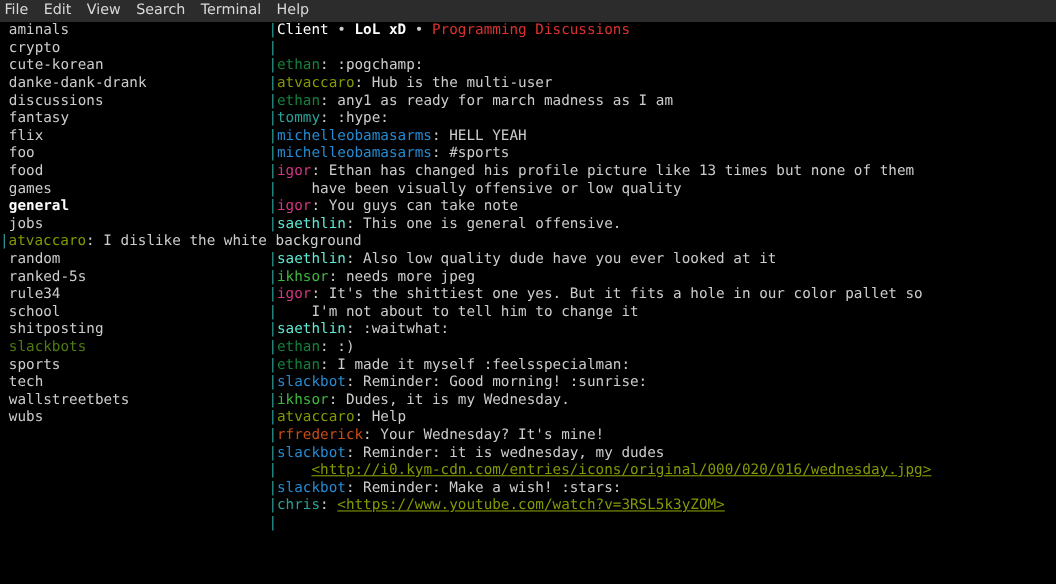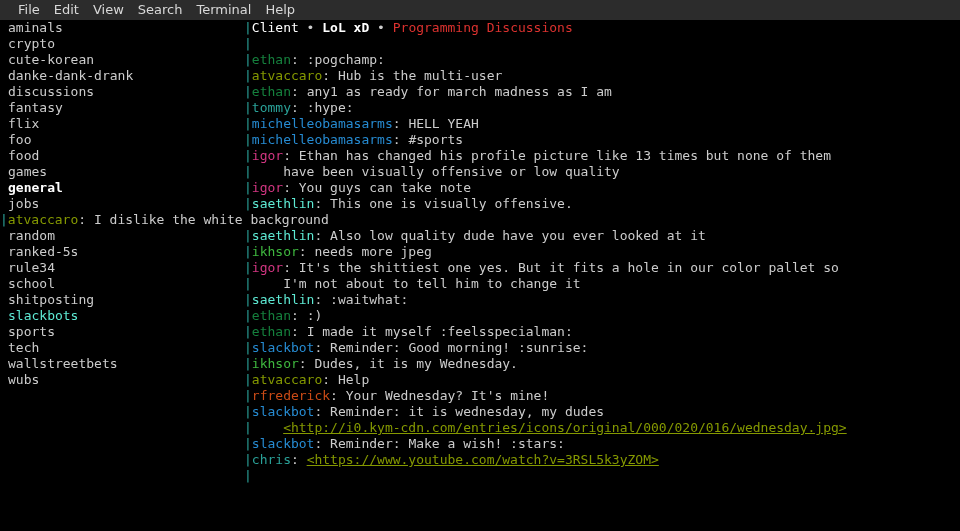--- a/index.html
+++ b/index.html
@@ -1,25 +1,25 @@
 <!DOCTYPE html>
 <html><head>
 <meta charset="utf-8">
 <style>
   html,body{margin:0;padding:0;width:960px;height:531px;background:#000;color:#ccc;font-family:"DejaVu Sans Mono","Liberation Mono",monospace;font-size:13px;line-height:16px;overflow:hidden}
-  .menubar{height:20px;background:#2c2c2c;color:#d8d8d8;display:flex;align-items:center;padding:0 18px;font-family:"DejaVu Sans","Liberation Sans",sans-serif;font-size:13px}
+  .menubar{height:20px;background:#2c2c2c;color:#d8d8d8;display:flex;align-items:center;padding:0 4px;font-family:"DejaVu Sans","Liberation Sans",sans-serif;font-size:13px}
   .menubar span{margin-right:14px;cursor:default}
   .term{position:relative;padding:0;height:511px}
   .row{display:flex;white-space:pre}
   .sidebar{width:236px;flex:0 0 236px;padding-left:8px}
   .sep{color:#2aa198;flex:0 0 auto}
   .msg{flex:1 1 auto;overflow:hidden}
   .ch{color:#ccc}
   .ch-general{color:#fff;font-weight:bold}
-  .ch-slackbots{color:#5eead4}
+  .ch-slackbots{color:#4d7c0f}
   .u-atv{color:#859900}
   .u-ethan{color:#15803d}
   .u-tommy{color:#2aa198}
   .u-mob{color:#268bd2}
   .u-igor{color:#d33682}
   .u-saeth{color:#5eead4}
   .u-ikh{color:#3fb83f}
   .u-slackbot{color:#268bd2}
   .u-rfred{color:#cb4b16}
   .u-chris{color:#2aa198}
@@ -47,21 +47,21 @@
     <div class="row"><div class="sidebar"><span class="ch">crypto</span></div><span class="sep">|</span></div>
     <div class="row"><div class="sidebar"><span class="ch">cute-korean</span></div><span class="sep">|</span><div class="msg"><span class="u-ethan">ethan</span><span class="txt">: </span><span class="txt">:pogchamp:</span></div></div>
     <div class="row"><div class="sidebar"><span class="ch">danke-dank-drank</span></div><span class="sep">|</span><div class="msg"><span class="u-atv">atvaccaro</span><span class="txt">: </span><span class="txt">Hub is the multi-user</span></div></div>
     <div class="row"><div class="sidebar"><span class="ch">discussions</span></div><span class="sep">|</span><div class="msg"><span class="u-ethan">ethan</span><span class="txt">: </span><span class="txt">any1 as ready for march madness as I am</span></div></div>
     <div class="row"><div class="sidebar"><span class="ch">fantasy</span></div><span class="sep">|</span><div class="msg"><span class="u-tommy">tommy</span><span class="txt">: </span><span class="txt">:hype:</span></div></div>
     <div class="row"><div class="sidebar"><span class="ch">flix</span></div><span class="sep">|</span><div class="msg"><span class="u-mob">michelleobamasarms</span><span class="txt">: </span><span class="txt">HELL YEAH</span></div></div>
     <div class="row"><div class="sidebar"><span class="ch">foo</span></div><span class="sep">|</span><div class="msg"><span class="u-mob">michelleobamasarms</span><span class="txt">: </span><span class="txt">#sports</span></div></div>
     <div class="row"><div class="sidebar"><span class="ch">food</span></div><span class="sep">|</span><div class="msg"><span class="u-igor">igor</span><span class="txt">: </span><span class="txt">Ethan has changed his profile picture like 13 times but none of them</span></div></div>
     <div class="row"><div class="sidebar"><span class="ch">games</span></div><span class="sep">|</span><div class="msg"><span class="txt">    </span><span class="txt">have been visually offensive or low quality</span></div></div>
     <div class="row"><div class="sidebar"><span class="ch-general">general</span></div><span class="sep">|</span><div class="msg"><span class="u-igor">igor</span><span class="txt">: </span><span class="txt">You guys can take note</span></div></div>
-    <div class="row"><div class="sidebar"><span class="ch">jobs</span></div><span class="sep">|</span><div class="msg"><span class="u-saeth">saethlin</span><span class="txt">: </span><span class="txt">This one is visually offensive.</span></div></div>
+    <div class="row"><div class="sidebar"><span class="ch">jobs</span></div><span class="sep">|</span><div class="msg"><span class="u-saeth">saethlin</span><span class="txt">: </span><span class="txt">This one is general offensive.</span></div></div>
     <div class="row"><span class="sep">|</span><div class="msg"><span class="u-atv">atvaccaro</span><span class="txt">: </span><span class="txt">I dislike the white background</span></div></div>
     <div class="row"><div class="sidebar"><span class="ch">random</span></div><span class="sep">|</span><div class="msg"><span class="u-saeth">saethlin</span><span class="txt">: </span><span class="txt">Also low quality dude have you ever looked at it</span></div></div>
     <div class="row"><div class="sidebar"><span class="ch">ranked-5s</span></div><span class="sep">|</span><div class="msg"><span class="u-ikh">ikhsor</span><span class="txt">: </span><span class="txt">needs more jpeg</span></div></div>
     <div class="row"><div class="sidebar"><span class="ch">rule34</span></div><span class="sep">|</span><div class="msg"><span class="u-igor">igor</span><span class="txt">: </span><span class="txt">It's the shittiest one yes. But it fits a hole in our color pallet so</span></div></div>
     <div class="row"><div class="sidebar"><span class="ch">school</span></div><span class="sep">|</span><div class="msg"><span class="txt">    </span><span class="txt">I'm not about to tell him to change it</span></div></div>
     <div class="row"><div class="sidebar"><span class="ch">shitposting</span></div><span class="sep">|</span><div class="msg"><span class="u-saeth">saethlin</span><span class="txt">: </span><span class="txt">:waitwhat:</span></div></div>
     <div class="row"><div class="sidebar"><span class="ch-slackbots">slackbots</span></div><span class="sep">|</span><div class="msg"><span class="u-ethan">ethan</span><span class="txt">: </span><span class="txt">:)</span></div></div>
     <div class="row"><div class="sidebar"><span class="ch">sports</span></div><span class="sep">|</span><div class="msg"><span class="u-ethan">ethan</span><span class="txt">: </span><span class="txt">I made it myself :feelsspecialman:</span></div></div>
     <div class="row"><div class="sidebar"><span class="ch">tech</span></div><span class="sep">|</span><div class="msg"><span class="u-slackbot">slackbot</span><span class="txt">: </span><span class="txt">Reminder: Good morning! :sunrise:</span></div></div>
     <div class="row"><div class="sidebar"><span class="ch">wallstreetbets</span></div><span class="sep">|</span><div class="msg"><span class="u-ikh">ikhsor</span><span class="txt">: </span><span class="txt">Dudes, it is my Wednesday.</span></div></div>

